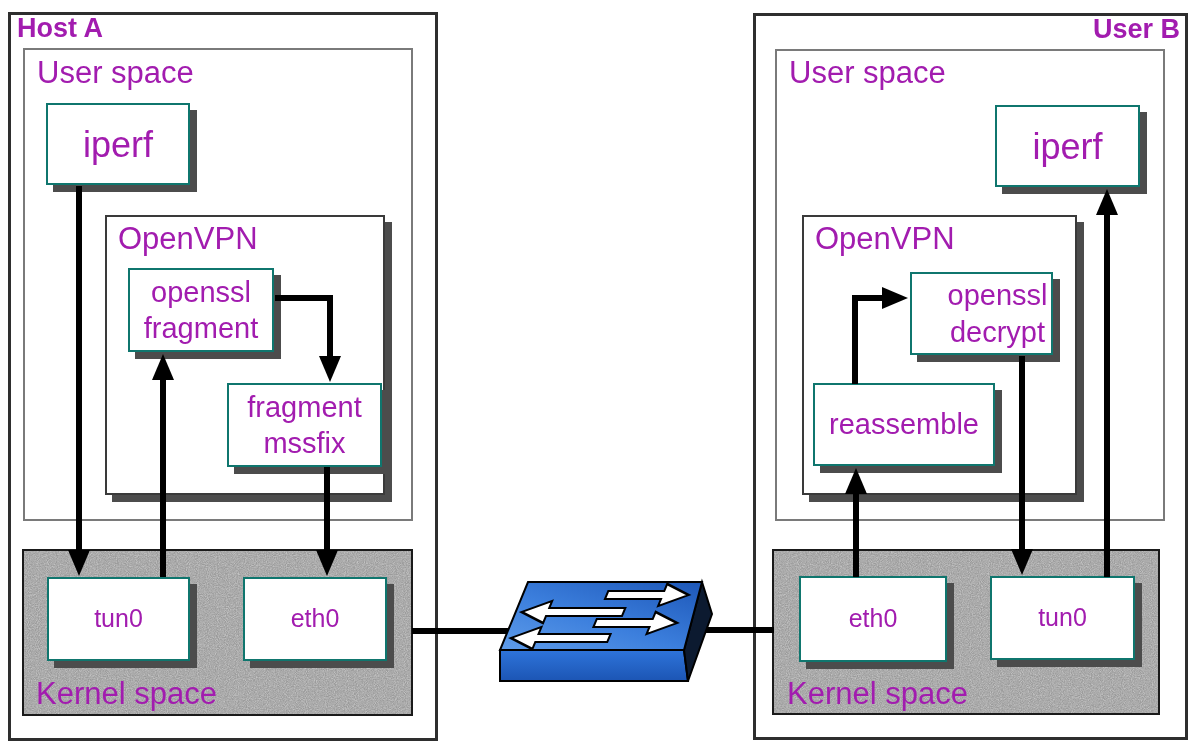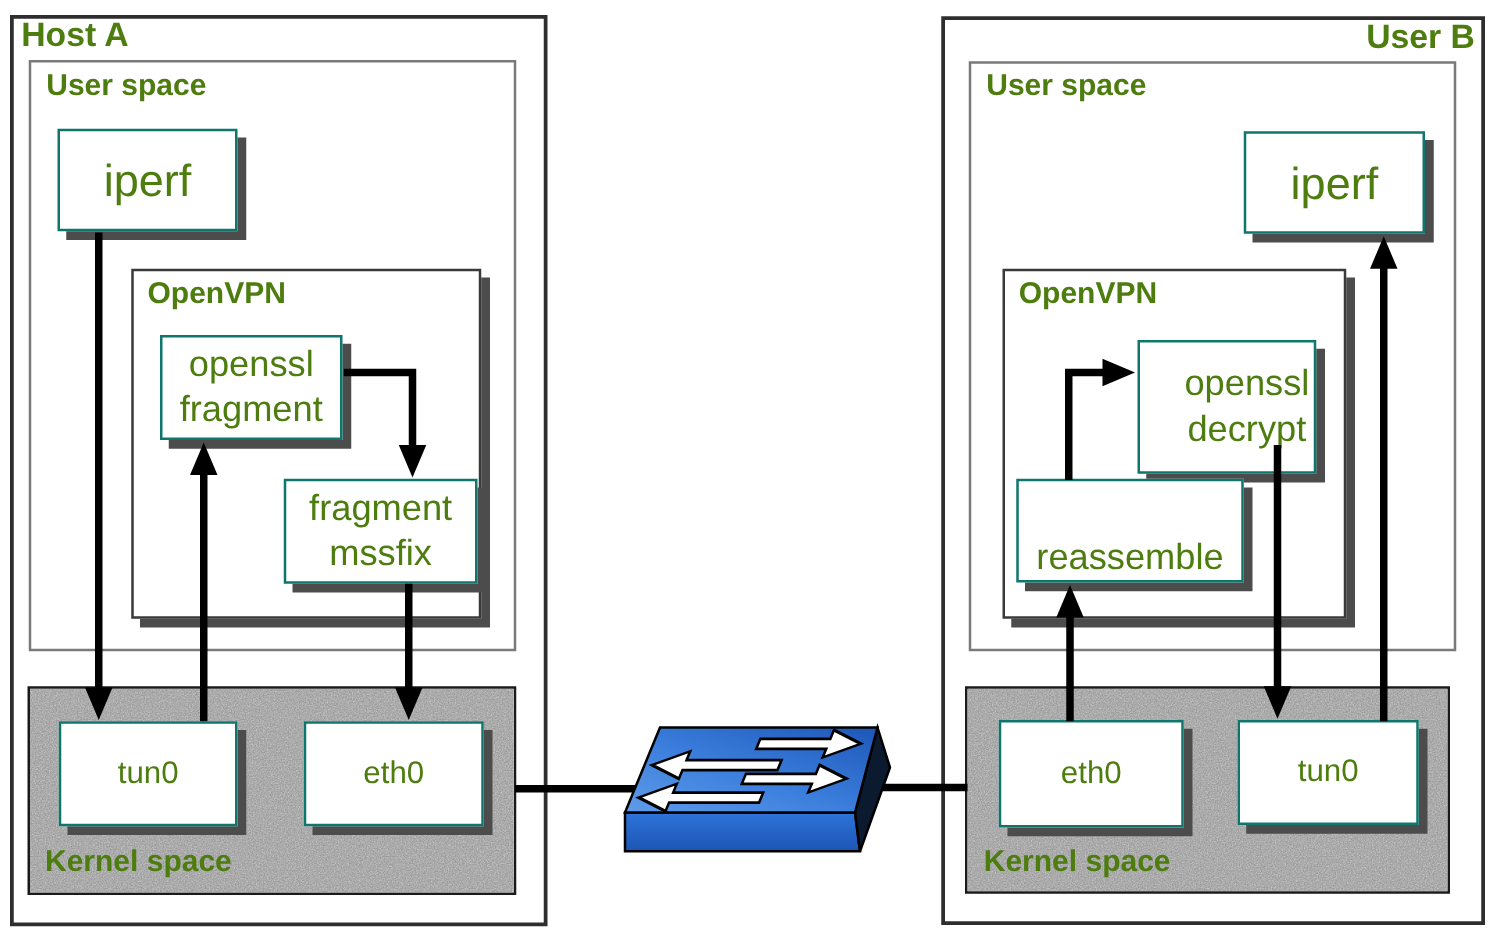--- a/index.html
+++ b/index.html
@@ -1,35 +1,35 @@
 <!DOCTYPE html>
 <html><head>
 <meta charset="utf-8">
 <style>
   html,body{margin:0;padding:0;background:#fff;}
   .canvas{
     position:relative;width:1194px;height:750px;background:#ffffff;
-    font-family:"Liberation Sans","DejaVu Sans",sans-serif;color:#4d7c0f;overflow:hidden;
+    font-family:"Liberation Sans","DejaVu Sans",sans-serif;color:#a21caf;overflow:hidden;
   }
   .abs{position:absolute;box-sizing:border-box;}
   .outer-box{border:3px solid #2e2e2e;background:#fff;z-index:1;}
   .user-box{border:2px solid #7a7a7a;background:#fff;z-index:1;}
   .openvpn-box{border:2px solid #3a3a3a;background:#fff;z-index:2;box-shadow:7px 7px 0 #4c4c4c;}
   .kernel-box{border:2px solid #1a1a1a;z-index:2;overflow:hidden;}
   .kernel-box svg.tex{position:absolute;left:0;top:0;width:100%;height:100%;display:block;}
   .node{
     border:2px solid #0f766e;background:#fff;z-index:4;
     box-shadow:7px 7px 0 #4c4c4c;
     display:flex;align-items:center;justify-content:center;
     text-align:center;line-height:1.25;padding:0 8px;
   }
   .fs36{font-size:36px;}
   .fs34{font-size:25px;}
   .fs29{font-size:29px;}
-  .clabel{font-weight:bold;font-size:24px;z-index:5;white-space:nowrap;text-align:center;}
+  .clabel{font-weight:normal;font-size:31px;z-index:5;white-space:nowrap;text-align:center;}
   .htitle{font-weight:bold;font-size:27px;z-index:5;white-space:nowrap;}
   .overlay{position:absolute;left:0;top:0;z-index:6;pointer-events:none;}
 </style>
 </head>
 <body>
 
 <div class="canvas">
 
   <div class="abs outer-box" style="left:8px;top:12px;width:430px;height:729px;"></div>
   <div class="abs htitle" style="left:17px;top:13px;">Host A</div>
@@ -77,24 +77,24 @@
     <svg class="tex" preserveAspectRatio="none">
       <rect width="100%" height="100%" fill="#c2c2c2"></rect>
       <rect width="100%" height="100%" filter="url(#stipple)"></rect>
     </svg>
   </div>
   <div class="abs clabel" style="left:787px;top:676px;">Kernel space</div>
 
   <div class="abs node fs36" style="left:995px;top:105px;width:145px;height:82px;">
     <span>iperf</span>
   </div>
-  <div class="abs node fs29" style="left:910px;top:272px;width:143px;height:107px;padding-left:40px;">
+  <div class="abs node fs29" style="left:910px;top:272px;width:143px;height:83px;padding-left:40px;">
     <span>openssl decrypt</span>
   </div>
-  <div class="abs node fs29" style="left:813px;top:383px;width:182px;height:83px;align-items:flex-end;">
+  <div class="abs node fs29" style="left:813px;top:383px;width:182px;height:83px;">
     <span>reassemble</span>
   </div>
   <div class="abs node fs34" style="left:799px;top:576px;width:148px;height:86px;">
     <span>eth0</span>
   </div>
   <div class="abs node fs34" style="left:990px;top:576px;width:145px;height:84px;">
     <span>tun0</span>
   </div>
 
   <svg class="overlay" width="1194" height="750" viewBox="0 0 1194 750">

